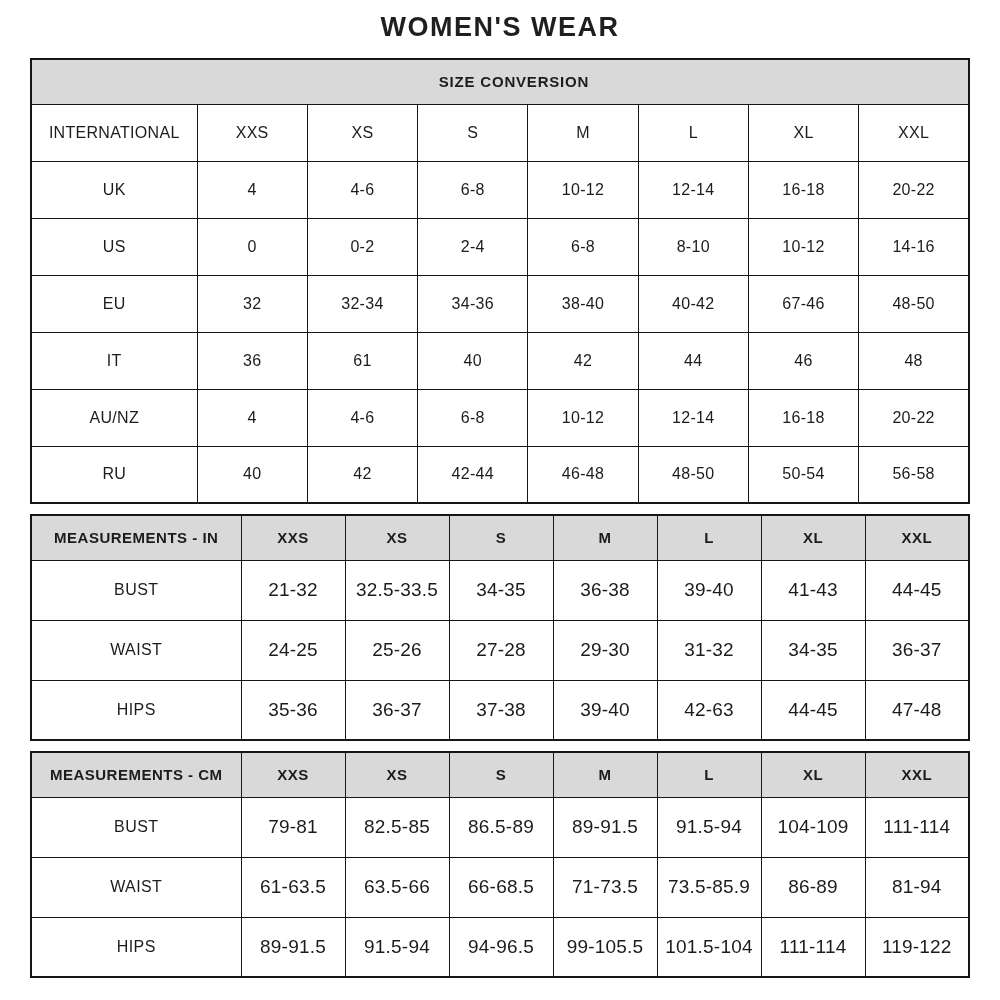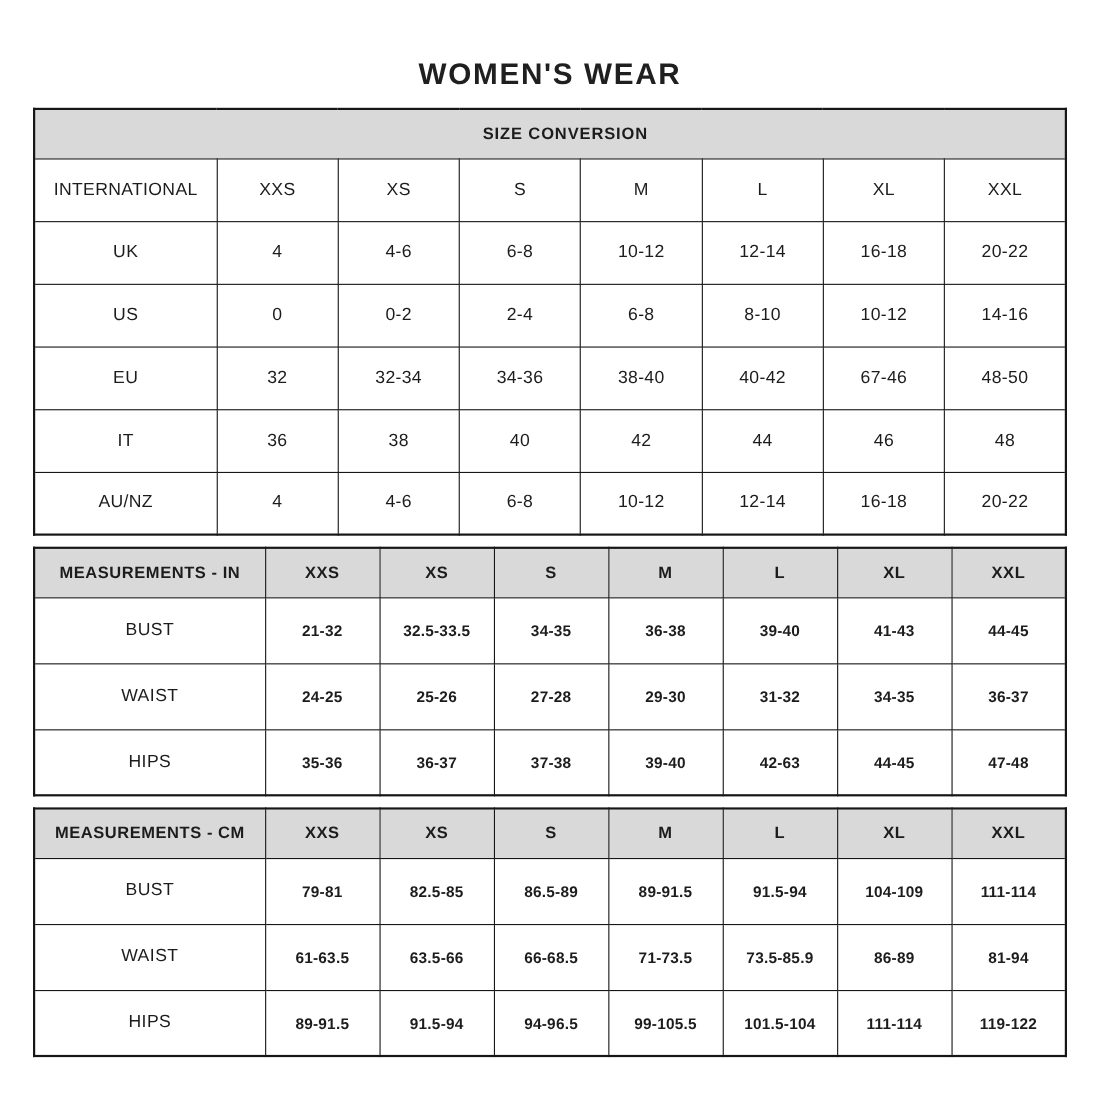--- a/index.html
+++ b/index.html
@@ -11,21 +11,20 @@
     color: #1c1c1c;
   }
   .page { padding: 12px 30px 0 30px; }
   .page-title {
     text-align: center;
     font-size: 27px;
     font-weight: 700;
     letter-spacing: 1.5px;
     color: #1f1f1f;
     margin-bottom: 15px;
-    margin-top: 40px;
   }
   table.tbl {
     width: 940px;
     border-collapse: collapse;
     table-layout: fixed;
     margin-bottom: 10px;
     border: 2px solid #161616;
   }
   .tbl th, .tbl td {
     border: 1.5px solid #161616;
@@ -71,22 +70,22 @@
     letter-spacing: 0.5px;
   }
   .measure-label {
     height: 60px;
     font-size: 16px;
     font-weight: 400;
     letter-spacing: 0.4px;
   }
   .meas-cell {
     height: 60px;
-    font-size: 14px;
-    font-weight: 700;
+    font-size: 19px;
+    font-weight: 400;
     letter-spacing: 0.2px;
   }
 </style>
 </head>
 <body>
 
 <div class="page">
 
   <div class="page-title">WOMEN'S WEAR</div>
 
@@ -143,36 +142,46 @@
           <td class="conv-cell">32-34</td>
           <td class="conv-cell">34-36</td>
           <td class="conv-cell">38-40</td>
           <td class="conv-cell">40-42</td>
           <td class="conv-cell">67-46</td>
           <td class="conv-cell">48-50</td>
         </tr>
         <tr>
           <td class="region-label">IT</td>
           <td class="conv-cell">36</td>
-          <td class="conv-cell">38</td>
+          <td class="conv-cell">61</td>
           <td class="conv-cell">40</td>
           <td class="conv-cell">42</td>
           <td class="conv-cell">44</td>
           <td class="conv-cell">46</td>
           <td class="conv-cell">48</td>
         </tr>
         <tr>
           <td class="region-label">AU/NZ</td>
           <td class="conv-cell">4</td>
           <td class="conv-cell">4-6</td>
           <td class="conv-cell">6-8</td>
           <td class="conv-cell">10-12</td>
           <td class="conv-cell">12-14</td>
           <td class="conv-cell">16-18</td>
           <td class="conv-cell">20-22</td>
+        </tr>
+        <tr>
+          <td class="region-label">RU</td>
+          <td class="conv-cell">40</td>
+          <td class="conv-cell">42</td>
+          <td class="conv-cell">42-44</td>
+          <td class="conv-cell">46-48</td>
+          <td class="conv-cell">48-50</td>
+          <td class="conv-cell">50-54</td>
+          <td class="conv-cell">56-58</td>
         </tr>
       </tbody>
   </table>
 
   <table class="tbl">
     <colgroup>
       <col style="width:210px">
       <col>
         <col>
         <col>

